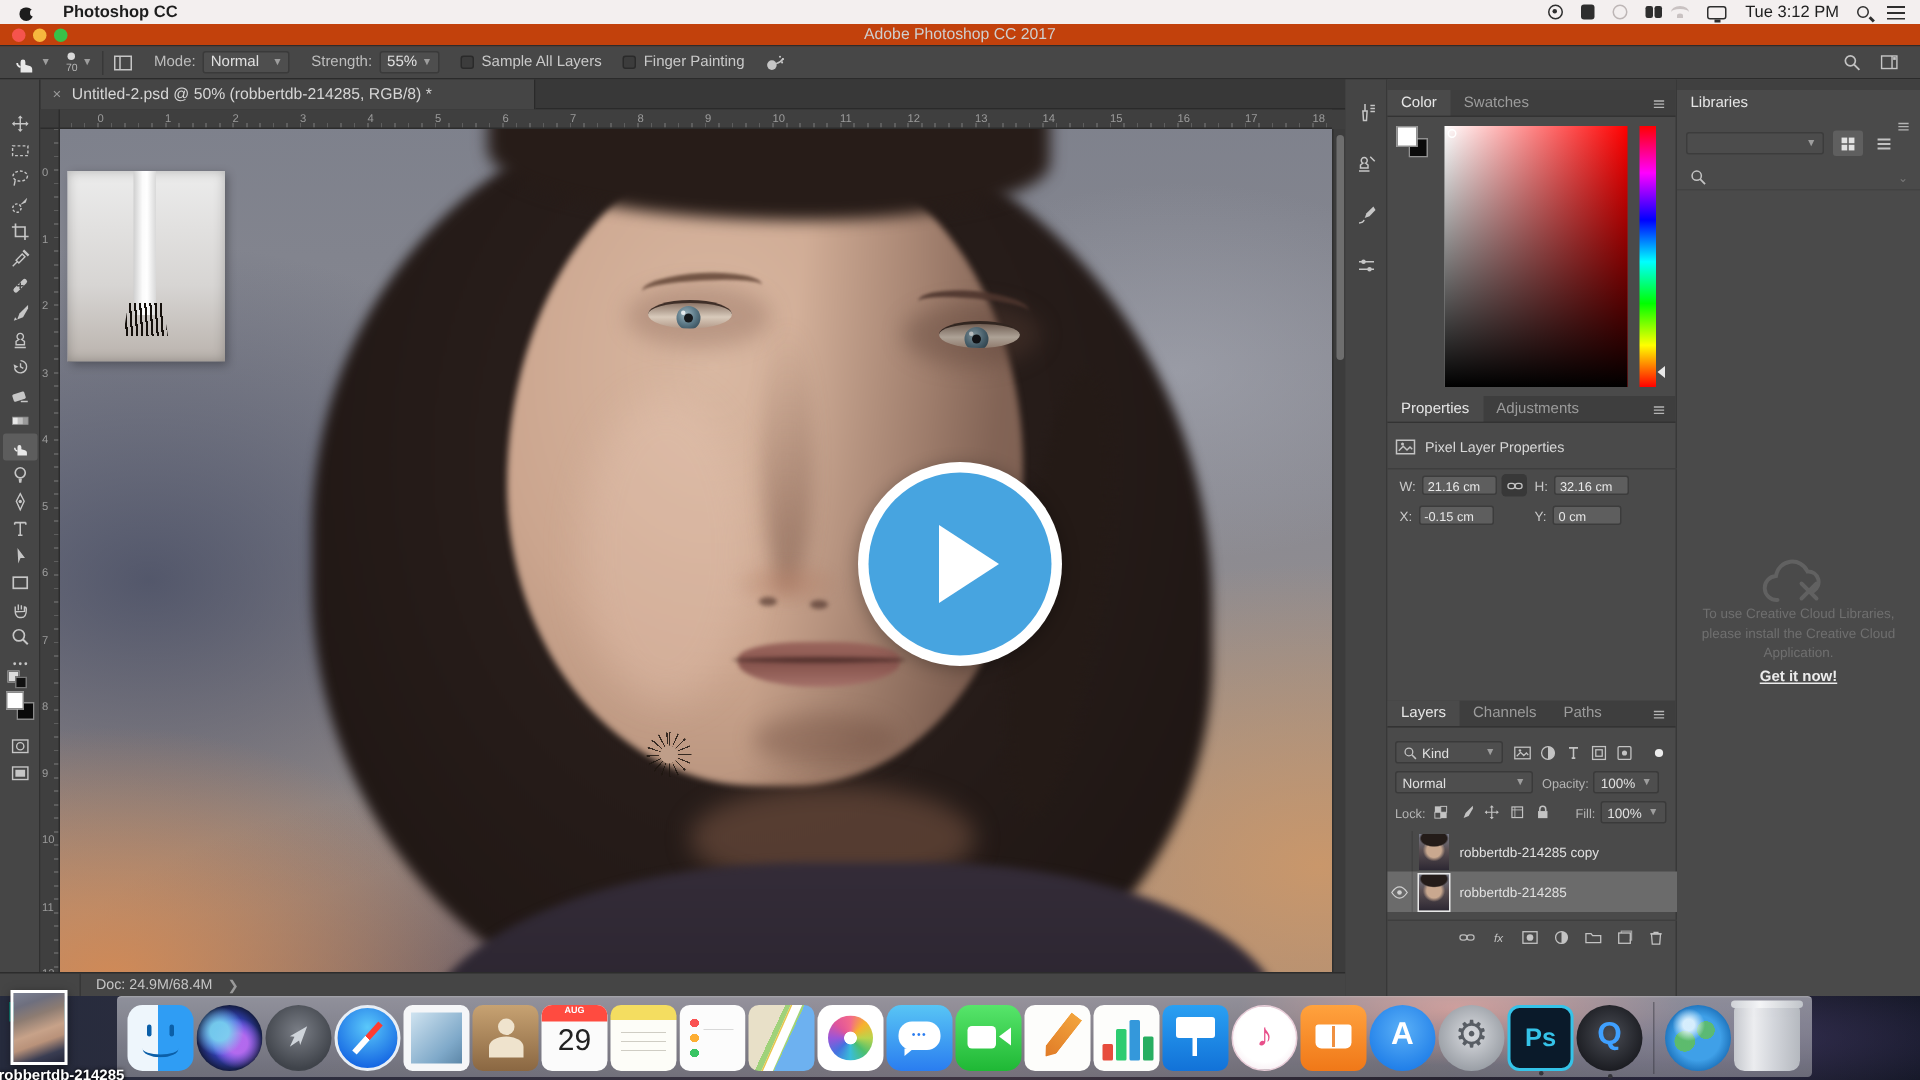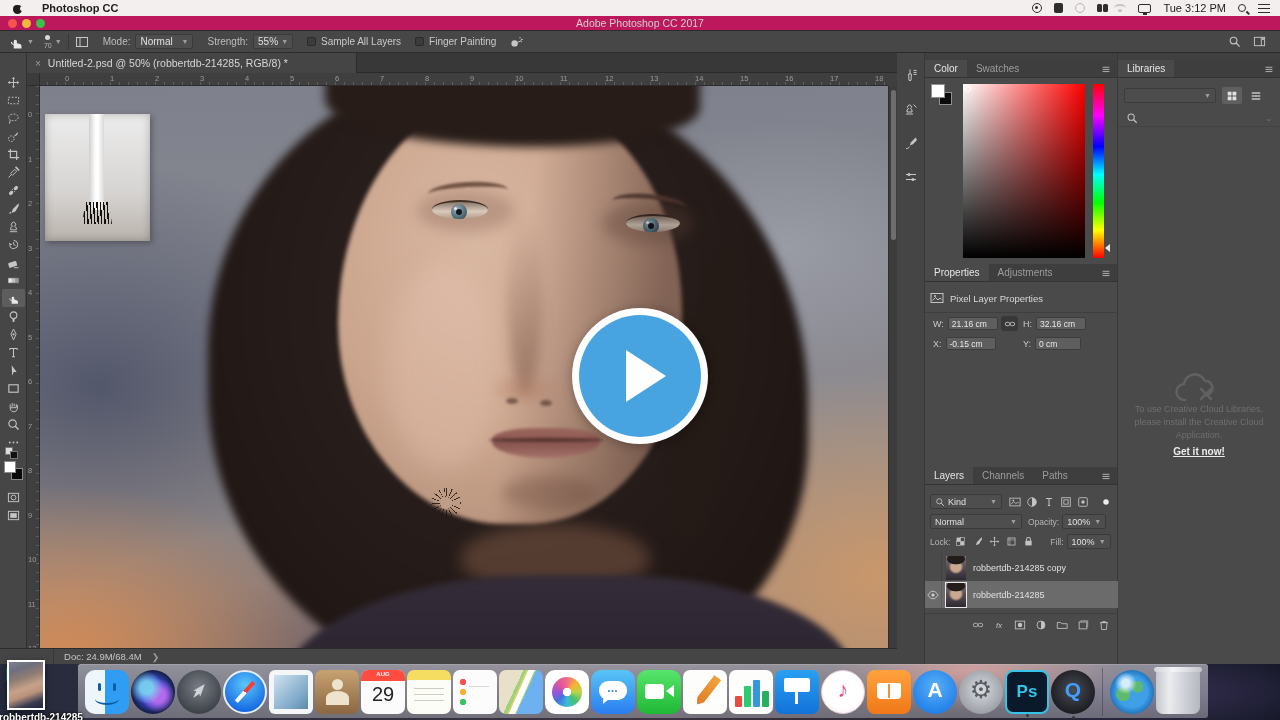--- a/index.html
+++ b/index.html
@@ -34,21 +34,21 @@
 
   
   #desktop{position:absolute;left:0;top:640px;width:1280px;height:80px;z-index:0;
     background:
       radial-gradient(ellipse 210px 55px at 76% 40%, rgba(226,98,78,.95), rgba(226,98,78,0) 70%),
       radial-gradient(ellipse 320px 70px at 90% 65%, rgba(72,62,112,.6), rgba(72,62,112,0) 70%),
       linear-gradient(90deg,#262b3d 0%,#3d3340 52%,#101420 100%);}
 
   
   #ps-window{position:absolute;left:0;top:16px;width:1280px;height:648px;background:#3f3f3f;z-index:1;}
-  #titlebar{position:absolute;left:0;top:0;width:100%;height:15px;background:#be185d;border-bottom:1px solid #2c2c2c;}
+  #titlebar{position:absolute;left:0;top:0;width:100%;height:15px;background:#c2410c;border-bottom:1px solid #2c2c2c;}
   .tl{position:absolute;top:3px;width:9px;height:9px;border-radius:50%;}
   #win-title{position:absolute;left:0;right:0;top:0;text-align:center;font-size:10.5px;line-height:15px;color:#cfcfcf;}
 
   #optionsbar{position:absolute;left:0;top:15px;width:100%;height:22px;background:#474747;border-bottom:1px solid #2b2b2b;
     display:flex;align-items:center;font-size:10px;color:#c9c9c9;}
   .opt-sep{width:1px;height:16px;background:#383838;margin:0 6px;}
   .chev{font-size:7px;color:#9e9e9e;margin-left:3px;}
   .opt-drop{display:flex;align-items:center;background:#4e4e4e;border:1px solid #3a3a3a;border-radius:2px;
     height:15px;padding:0 4px;margin-left:5px;color:#e0e0e0;}
   .opt-check{width:9px;height:9px;background:#3c3c3c;border:1px solid #2a2a2a;border-radius:2px;margin:0 5px 0 14px;}
@@ -921,21 +921,21 @@
             <svg width="12" height="12" viewBox="0 0 14 14">
               <path d="M3.5 4.2h7l-.6 8H4.1z" fill="none" stroke="#c3c3c3"></path>
               <path d="M2.5 4.2h9M5.5 4.2V3h3v1.2" fill="none" stroke="#c3c3c3"></path>
             </svg>
           </span>
         </div>
     </div>
 
     <div id="pcol2">
       <div class="gapbar"></div>
-      <div class="tabbar" style="top:7px;" id="lib-tabs">
+      <div class="tabbar" style="top:7px;flex-direction:column;" id="lib-tabs">
           <span class="ptab act">Libraries</span>
           <span class="ptab-menu">
             <svg width="12" height="12" viewBox="0 0 14 14">
               <path d="M3 5h8M3 7.5h8M3 10h8" stroke="#b5b5b5" stroke-width="1.1"></path>
             </svg>
           </span>
         </div>
       <div id="lib-content">
         <div id="lib-select">
             <span class="chev">▼</span>

